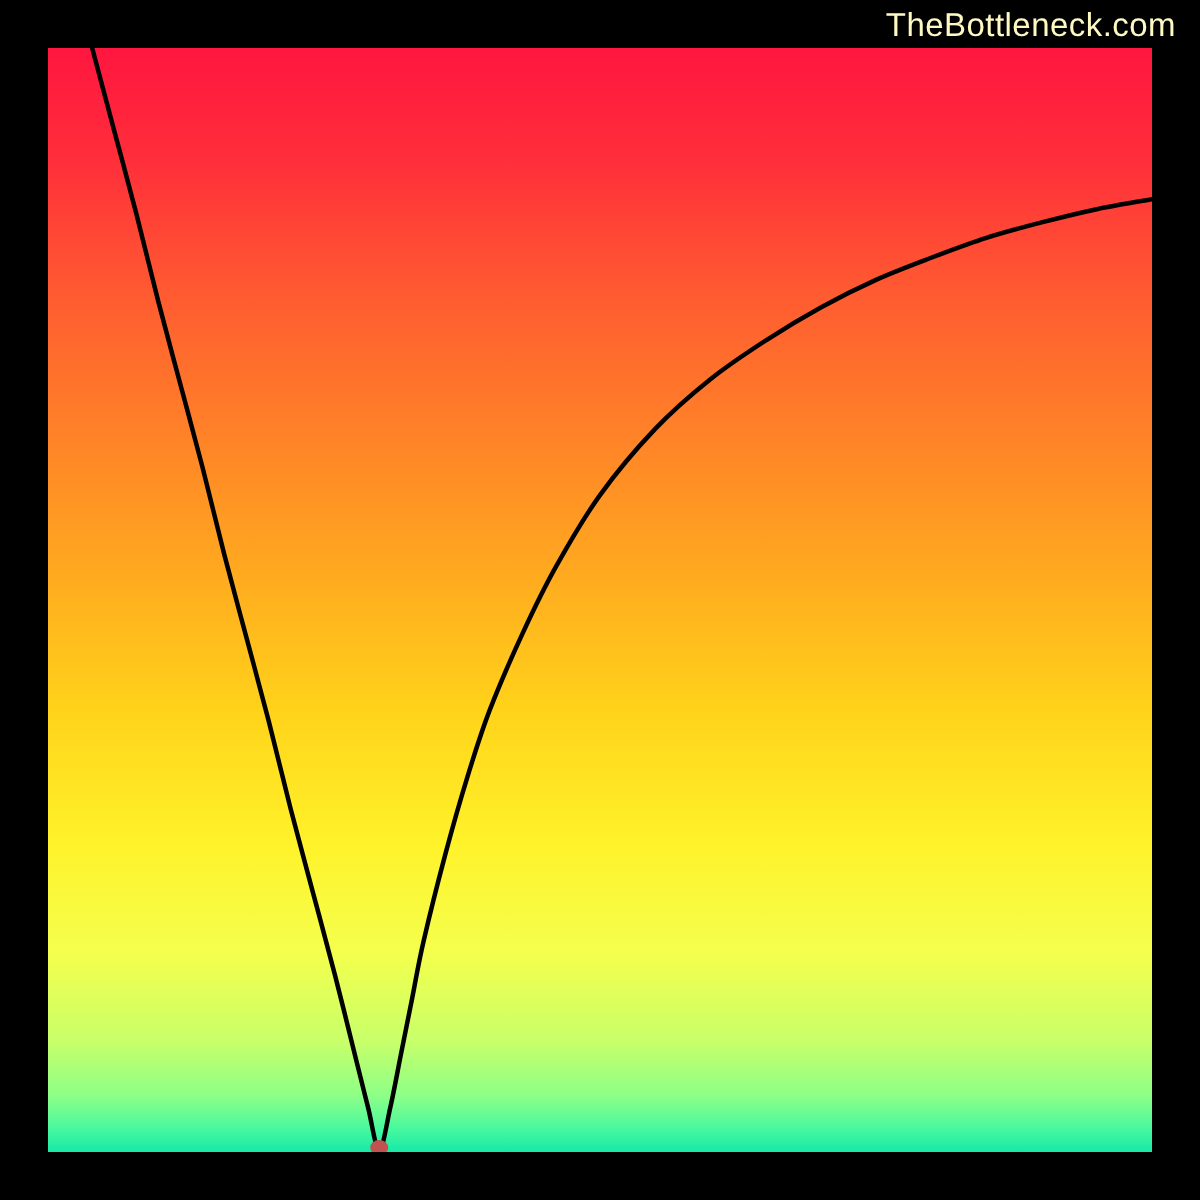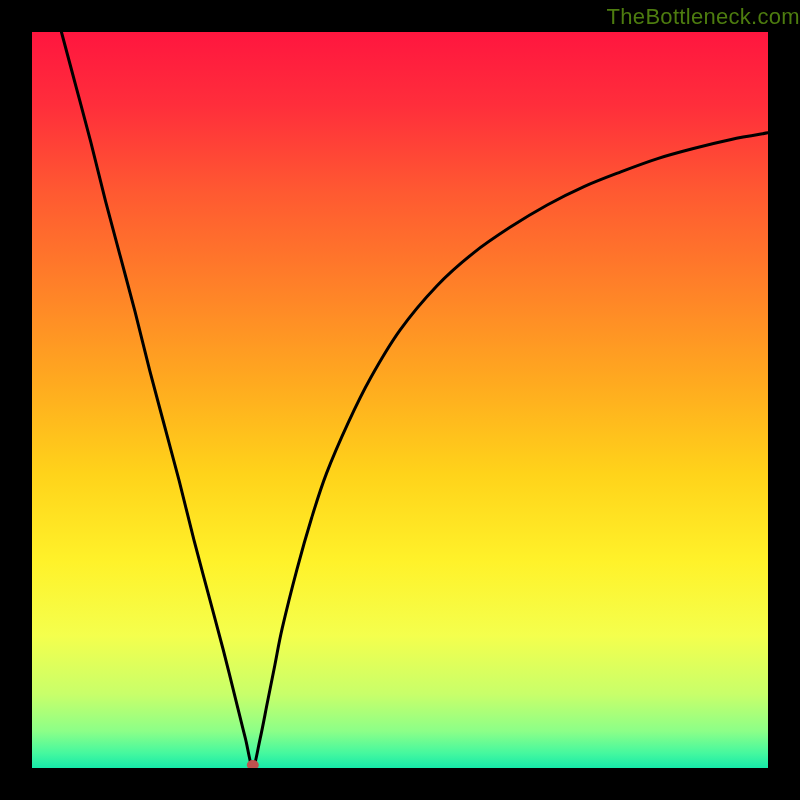--- a/index.html
+++ b/index.html
@@ -13,22 +13,22 @@
   }
   .outer {
     position: relative;
     width: 800px;
     height: 800px;
     background: #000;
   }
   .watermark {
     position: absolute;
     top: 4px;
-    right: 0;
-    color: #4d7c0f;
+    right: 16px;
+    color: #fef9c3;
     font-size: 22px;
     font-weight: 500;
     letter-spacing: 0.3px;
   }
   .plot-frame {
     position: absolute;
     left: 32px;
     top: 32px;
     width: 736px;
     height: 736px;

